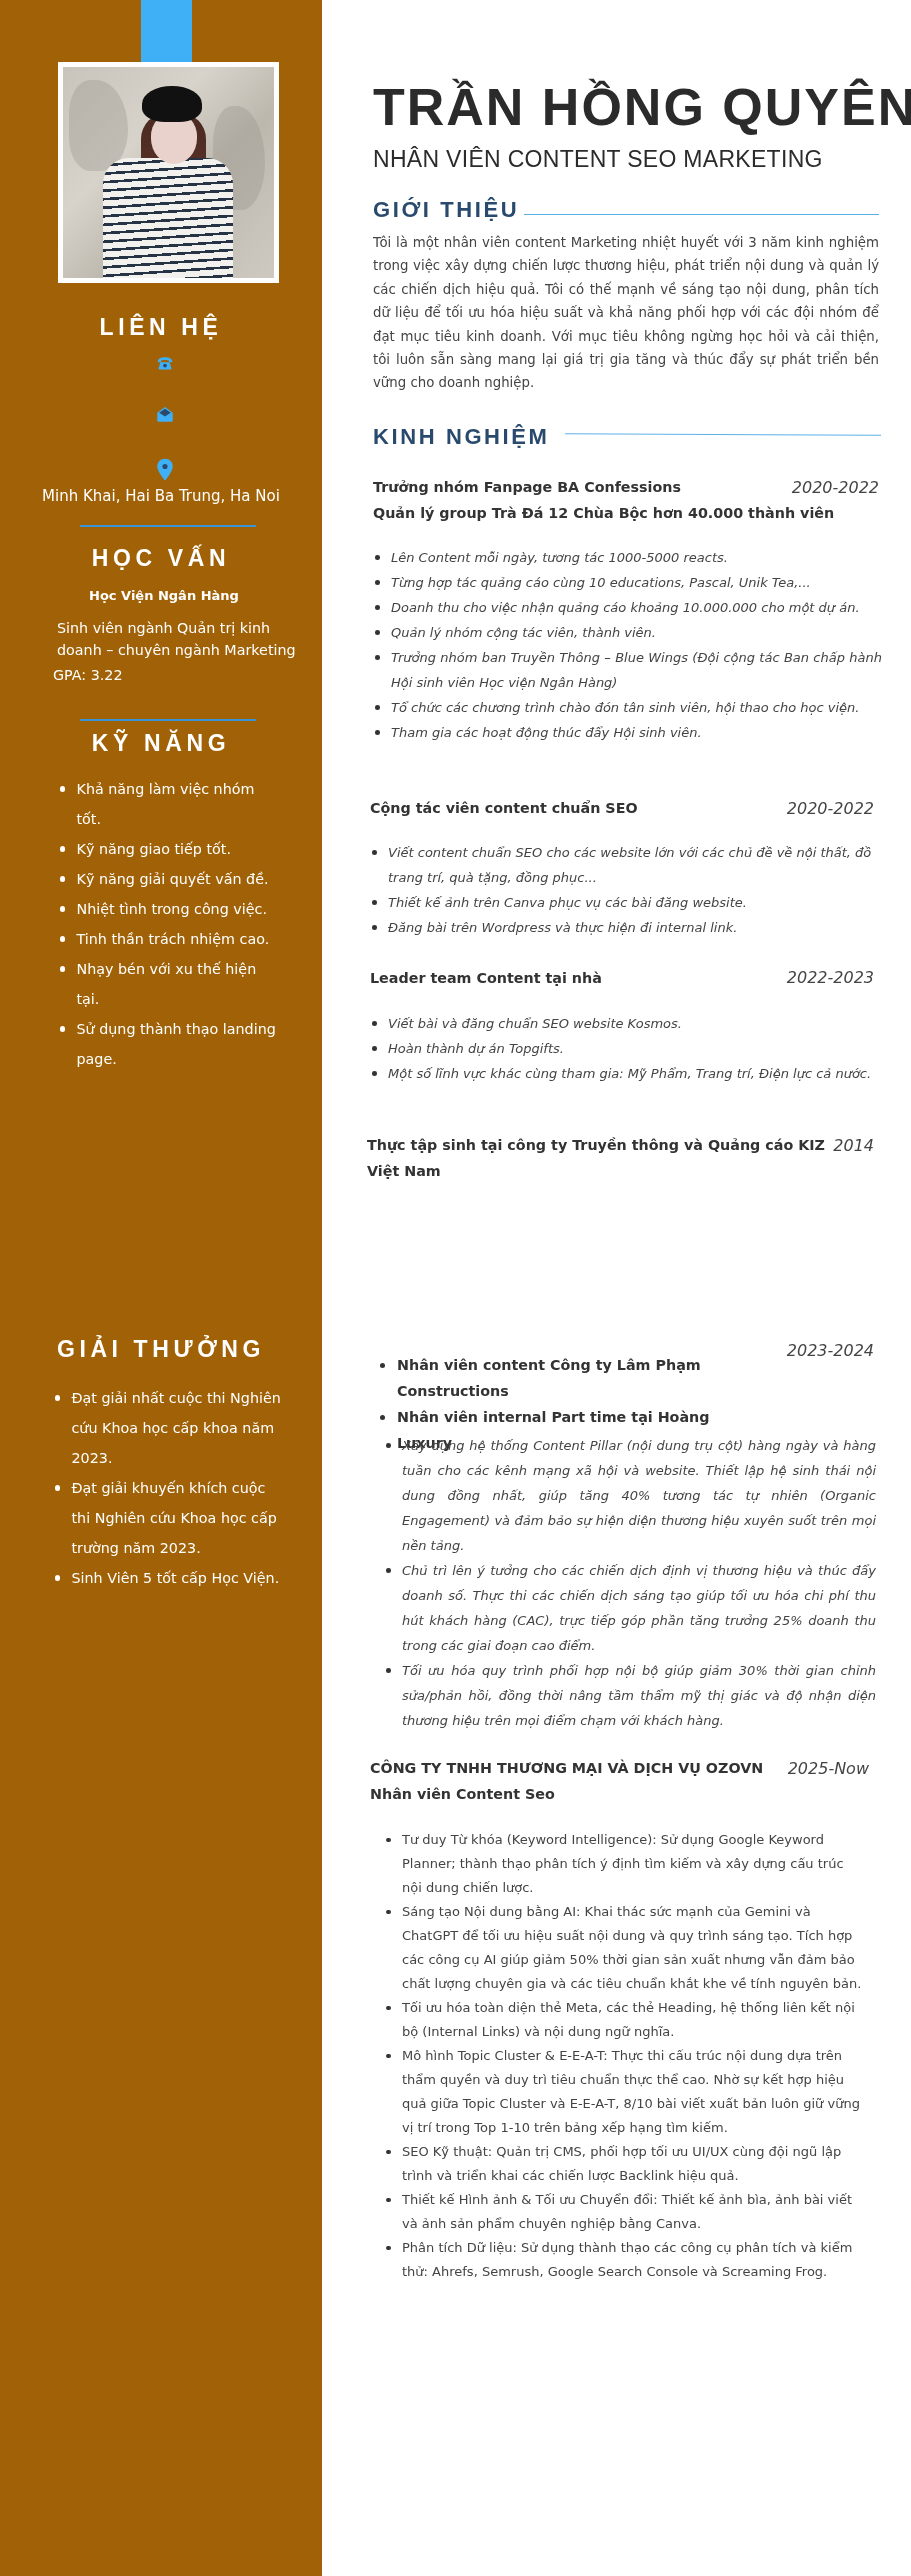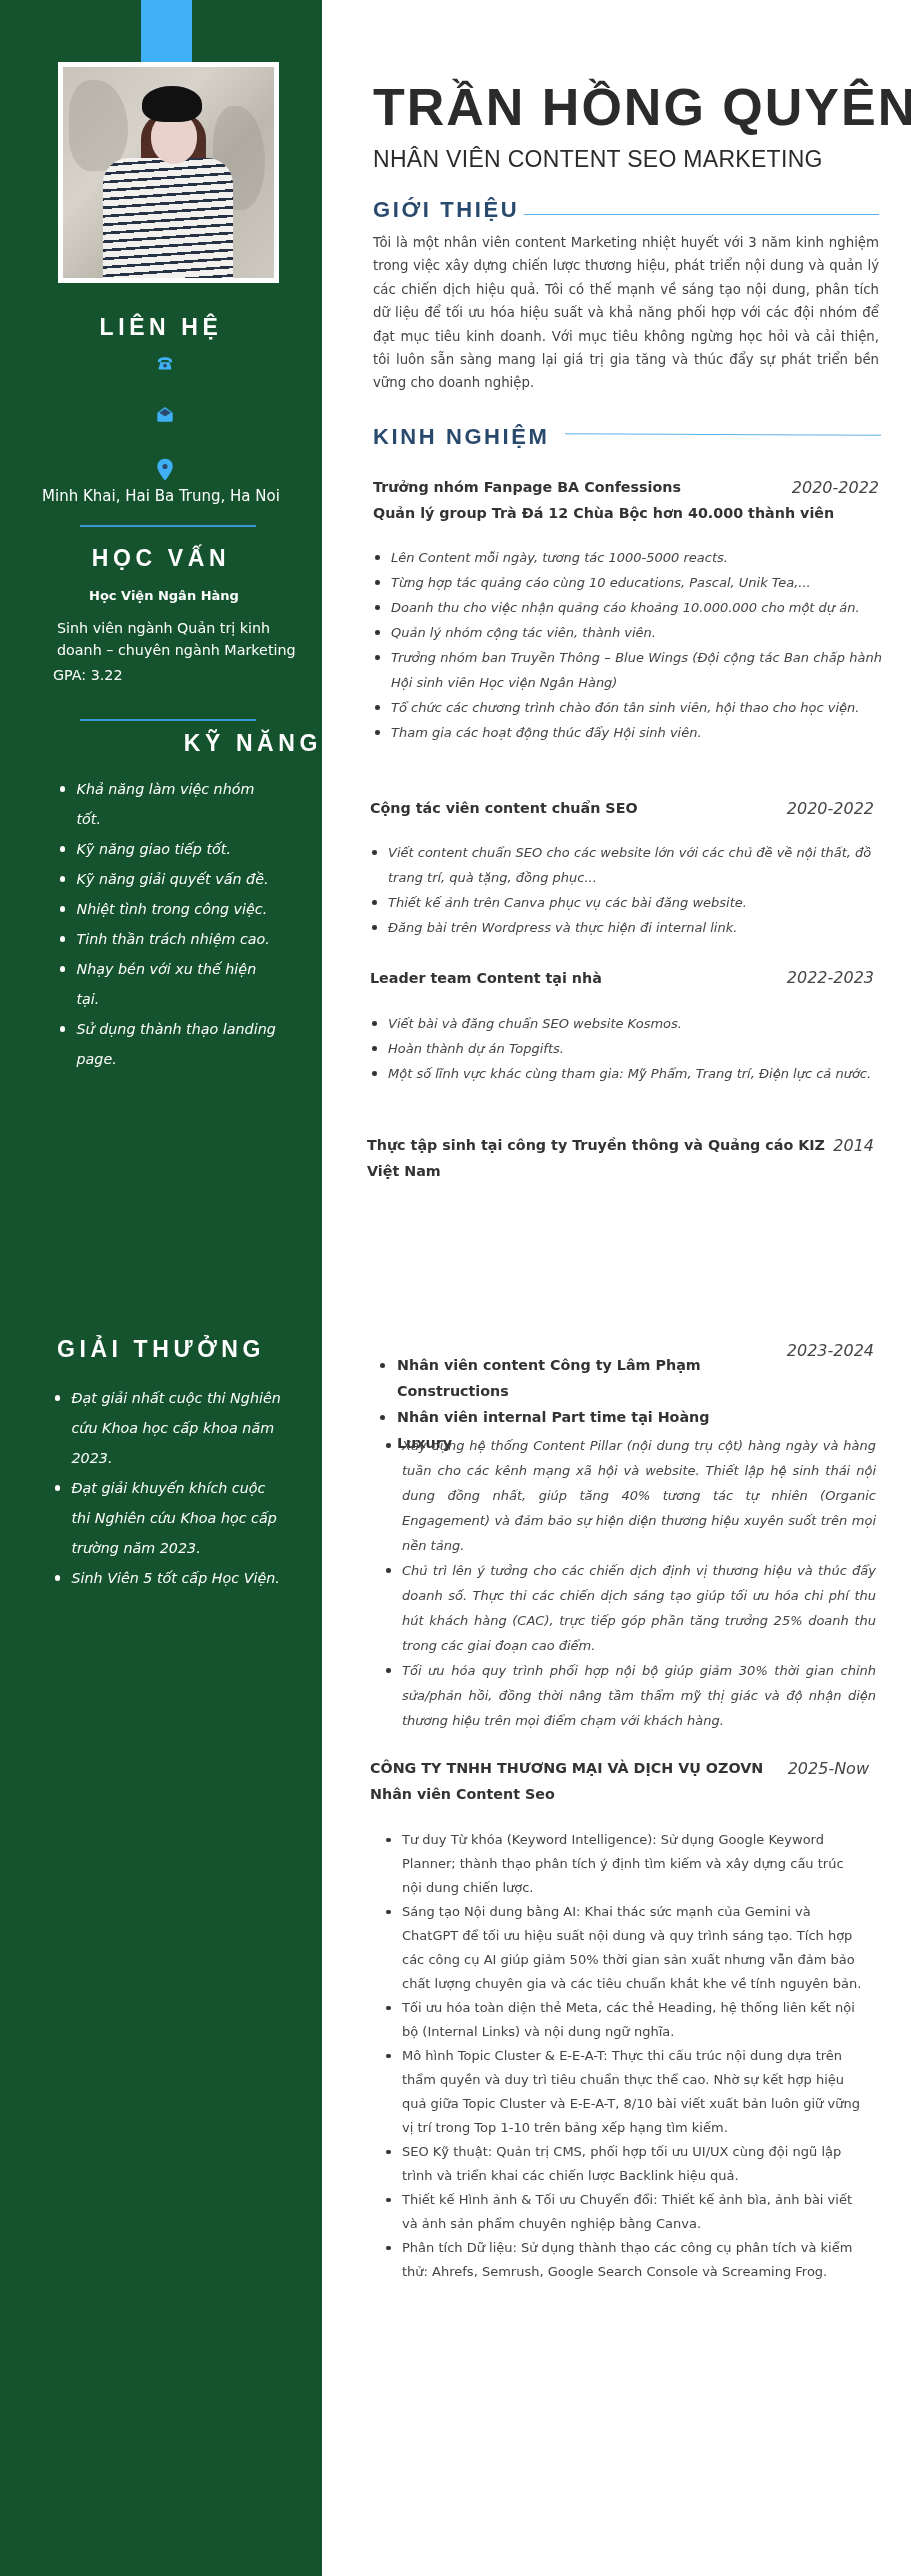--- a/index.html
+++ b/index.html
@@ -1,20 +1,20 @@
 <!DOCTYPE html>
 <html style="font-size:10.4px"><head>
 <meta charset="utf-8">
 <style>
   * { box-sizing: border-box; margin: 0; padding: 0; }
   html, body { width: 911px; height: 2576px; background: #ffffff; }
   body { position: relative; font-family: "DejaVu Sans", sans-serif; color: #3b3b3b; overflow: hidden; }
 
   
-  .sidebar { position: absolute; left: 0; top: 0; width: 322px; height: 2576px; background: #14532d; color: #ffffff; }
+  .sidebar { position: absolute; left: 0; top: 0; width: 322px; height: 2576px; background: #a16207; color: #ffffff; }
   .accent-bar { position: absolute; left: 141px; top: 0; width: 51px; height: 62px; background: #3fb0f5; }
   .photo-frame { position: absolute; left: 58px; top: 62px; width: 221px; height: 221px; background: #ffffff; padding: 4.6px; }
   .photo { width: 100%; height: 100%; position: relative; overflow: hidden;
            background: linear-gradient(135deg, #c9c4bb 0%, #d8d3ca 35%, #bdb8ae 60%, #cfcac1 100%); }
   .photo .rock { position: absolute; background: rgba(150,145,138,0.35); border-radius: 40% 60% 50% 40%; }
   .photo .hat { position: absolute; left: 79px; top: 19.5px; width: 60px; height: 36px; background: #111; border-radius: 50% 50% 38% 38%; }
   .photo .face { position: absolute; left: 88px; top: 46px; width: 46px; height: 51px; background: #ead2cc; border-radius: 45% 45% 50% 50%; }
   .photo .hair { position: absolute; left: 78px; top: 46px; width: 65px; height: 150px; background: linear-gradient(#4a2a22, #6b3b2e); border-radius: 26px 26px 6.5px 6.5px; z-index: 0; }
   .photo .shirt { position: absolute; left: 40px; top: 91px; width: 130px; height: 130px; border-radius: 26px 26px 0 0;
       background: repeating-linear-gradient(176deg, #f3f1ed 0 5.9px, #263344 5.9px 8.5px); }
@@ -25,21 +25,21 @@
   .contact-icon { position: absolute; left: 155px; width: 19.5px; height: 19.5px; color: #3fb0f5; text-align: center; }
   .contact-icon svg { width: 18px; height: 18px; fill: #3fb0f5; }
   .addr { position: absolute; left: 0; width: 322px; text-align: center; font-size: 15px; color: #ffffff; }
   .side-divider { position: absolute; left: 80px; width: 176px; height: 2px; background: #3a94d8; }
 
   .edu-school { position: absolute; left: 89px; top: 588px; font-size: 13px; font-weight: bold; color: #ffffff; }
   .edu-major { position: absolute; left: 57px; top: 618px; width: 247px; font-size: 14.3px; line-height: 21.5px; color: #ffffff; }
   .edu-gpa { position: absolute; left: 53px; top: 667px; font-size: 14.3px; color: #ffffff; }
 
   .side-list { position: absolute; left: 57px; width: 221px; list-style: none; font-size: 14.3px; color: #ffffff; }
-  .side-list li { position: relative; padding-left: 19.5px; font-style: italic; }
+  .side-list li { position: relative; padding-left: 19.5px; }
   .side-list li::before { content: ""; position: absolute; left: 2.6px; width: 5.9px; height: 5.9px; border-radius: 50%; background: #ffffff; }
   .skills { top: 774px; line-height: 30px; }
   .skills li { margin-bottom: 0px; }
   .skills li::before { top: 12.4px; }
   .awards { top: 1383px; line-height: 30px; left: 52px; width: 234px; }
   .awards li::before { top: 12.4px; }
 
   
   .main { position: absolute; left: 322px; top: 0; width: 589px; height: 2576px; }
   .name { position: absolute; left: 51px; top: 77px; font-family: "Liberation Sans", sans-serif; font-weight: bold; font-size: 52px; letter-spacing: 2px; color: #2b2b2b; white-space: nowrap; }
@@ -103,21 +103,21 @@
   </div>
   <div class="addr" style="top:487px;">Minh Khai, Hai Ba Trung, Ha Noi</div>
   <div class="side-divider" style="top:525px;"></div>
 
   <div class="side-title" style="top:545px;">HỌC VẤN</div>
   <div class="edu-school">Học Viện Ngân Hàng</div>
   <div class="edu-major">Sinh viên ngành Quản trị kinh doanh – chuyên ngành Marketing</div>
   <div class="edu-gpa">GPA: 3.22</div>
   <div class="side-divider" style="top:719px;"></div>
 
-  <div class="side-title" style="top:730px;text-align:right;">KỸ NĂNG</div>
+  <div class="side-title" style="top:730px;">KỸ NĂNG</div>
   <ul class="side-list skills">
     <li>Khả năng làm việc nhóm tốt.</li>
     <li>Kỹ năng giao tiếp tốt.</li>
     <li>Kỹ năng giải quyết vấn đề.</li>
     <li>Nhiệt tình trong công việc.</li>
     <li>Tinh thần trách nhiệm cao.</li>
     <li>Nhạy bén với xu thế hiện tại.</li>
     <li>Sử dụng thành thạo landing page.</li>
   </ul>
 

